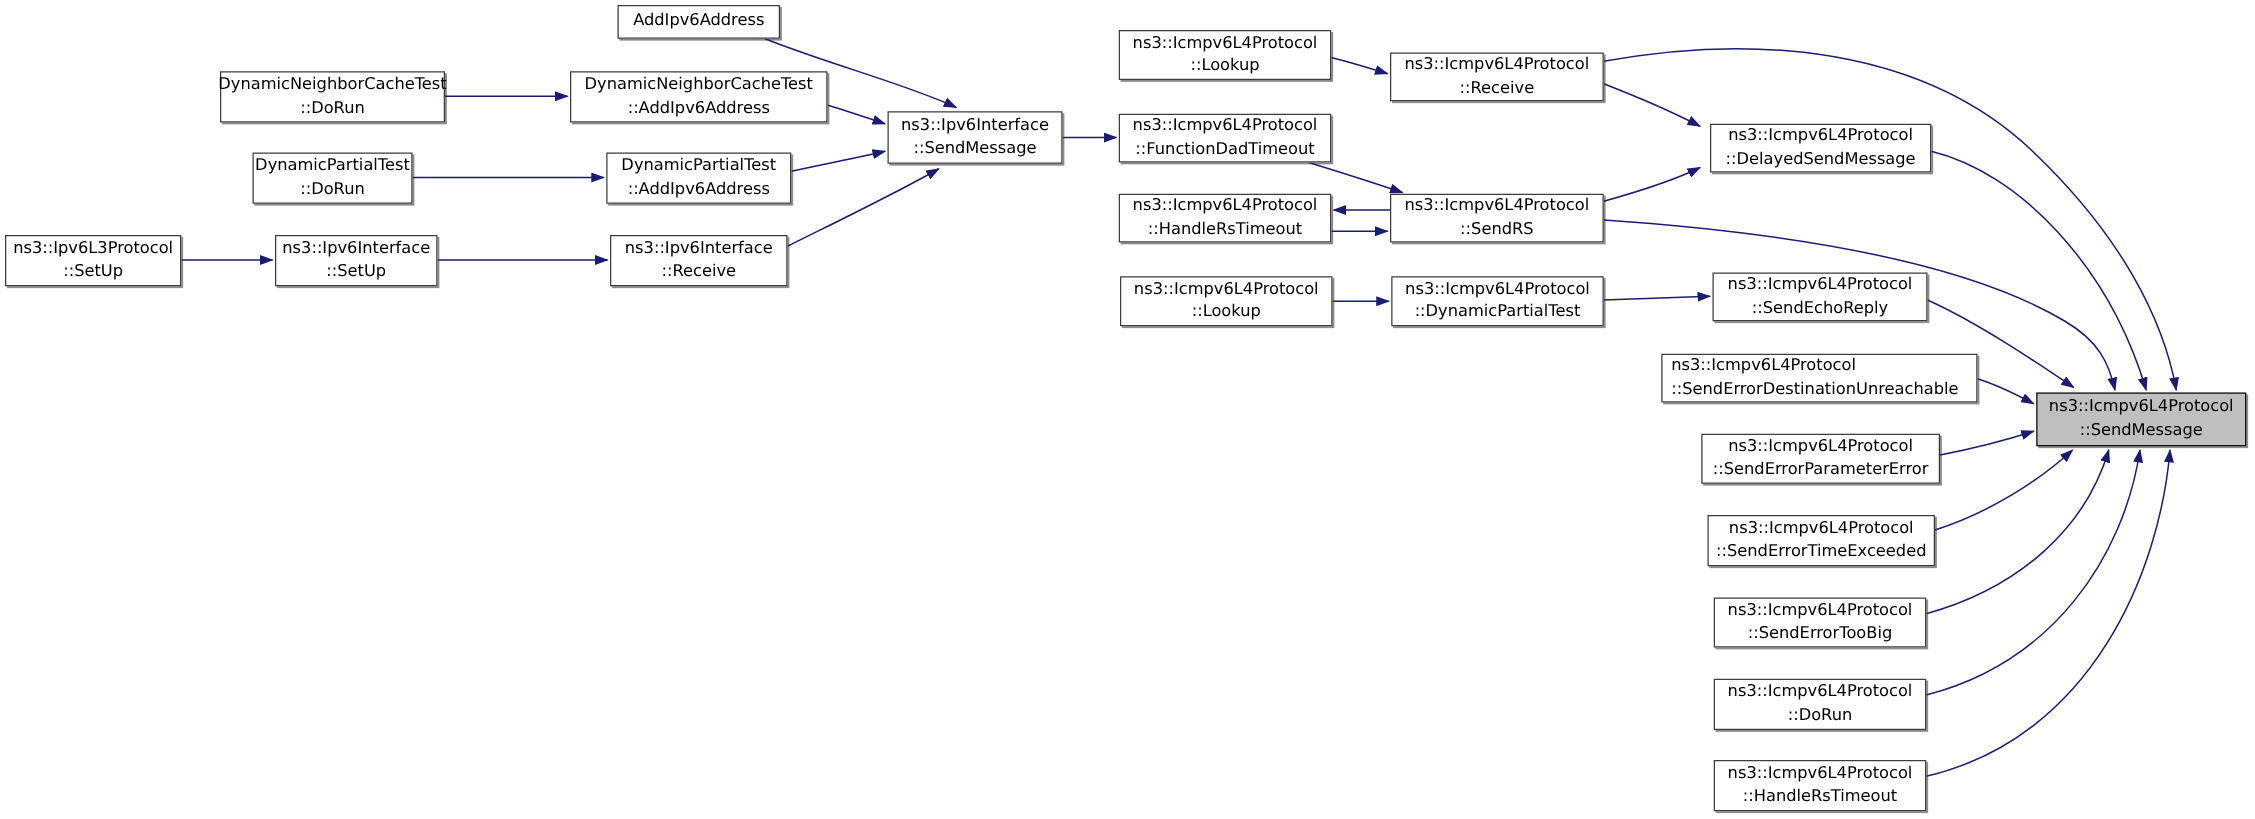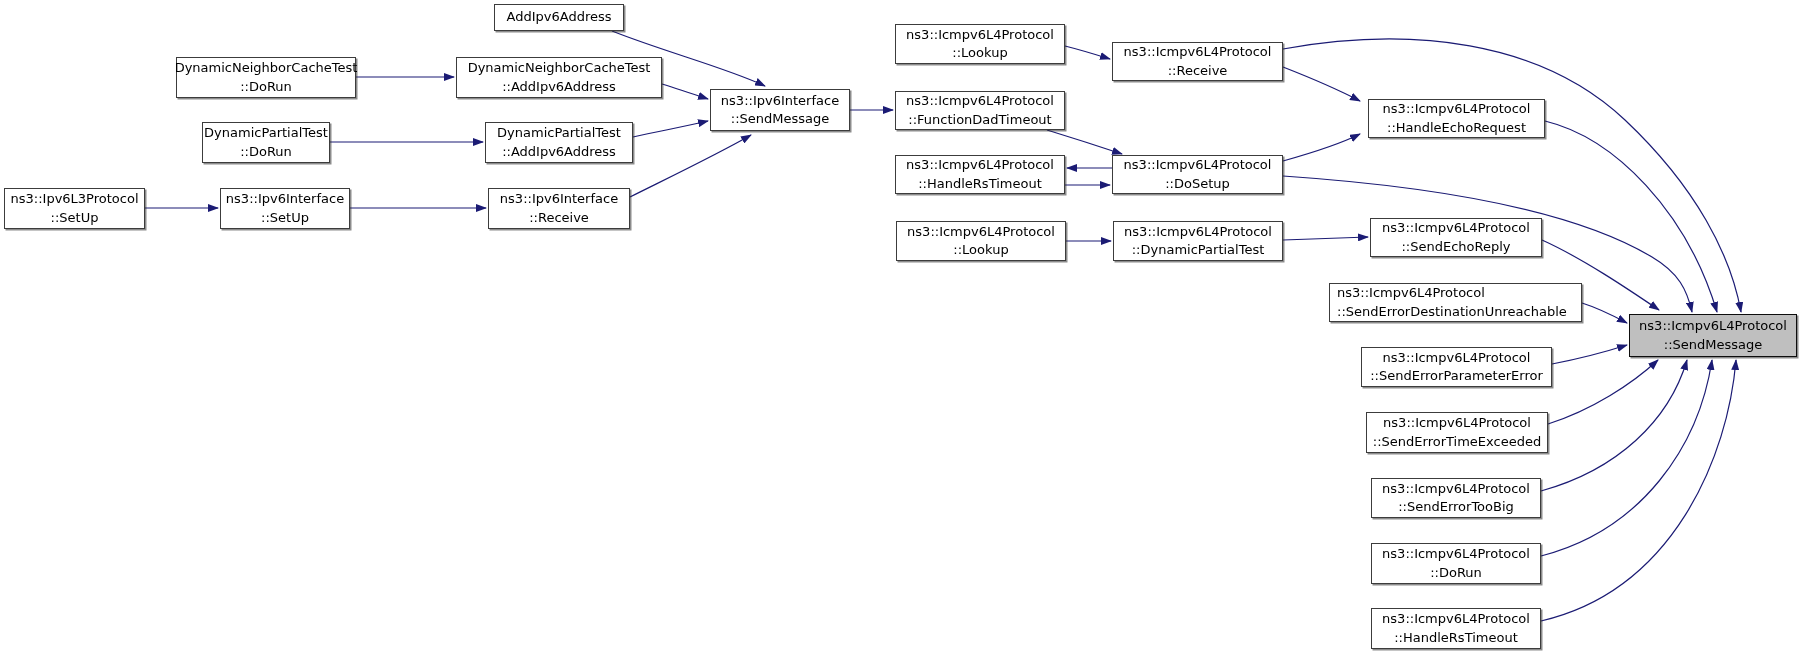--- a/index.html
+++ b/index.html
@@ -116,36 +116,36 @@
     <span>::FunctionDadTimeout</span>
   </div>
 
   <div class="node" style="left:895px;top:155px;width:170px;height:39px;">
     <span>ns3::Icmpv6L4Protocol</span>
     <span>::HandleRsTimeout</span>
   </div>
 
   <div class="node" style="left:1112px;top:155px;width:171px;height:39px;">
     <span>ns3::Icmpv6L4Protocol</span>
-    <span>::DoSetup</span>
+    <span>::SendRS</span>
   </div>
 
   <div class="node" style="left:896px;top:221px;width:170px;height:40px;">
     <span>ns3::Icmpv6L4Protocol</span>
     <span>::Lookup</span>
   </div>
 
   <div class="node" style="left:1113px;top:221px;width:170px;height:40px;">
     <span>ns3::Icmpv6L4Protocol</span>
     <span>::DynamicPartialTest</span>
   </div>
 
   <div class="node" style="left:1368px;top:99px;width:177px;height:39px;">
     <span>ns3::Icmpv6L4Protocol</span>
-    <span>::HandleEchoRequest</span>
+    <span>::DelayedSendMessage</span>
   </div>
 
   <div class="node" style="left:1370px;top:218px;width:172px;height:39px;">
     <span>ns3::Icmpv6L4Protocol</span>
     <span>::SendEchoReply</span>
   </div>
 
   <div class="node left-align" style="left:1329px;top:283px;width:253px;height:39px;">
     <span>ns3::Icmpv6L4Protocol</span>
     <span>::SendErrorDestinationUnreachable</span>

